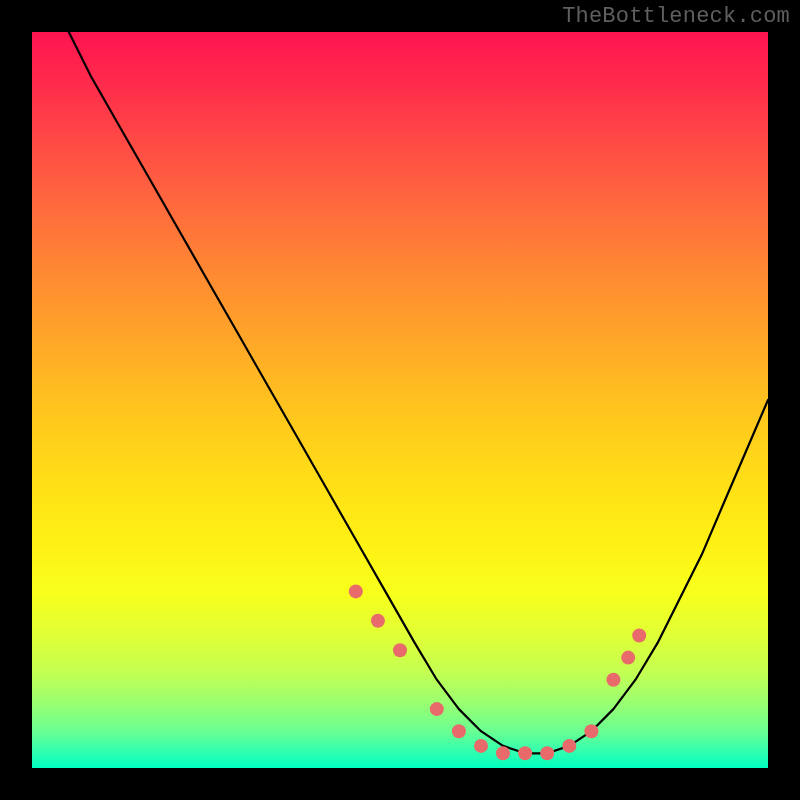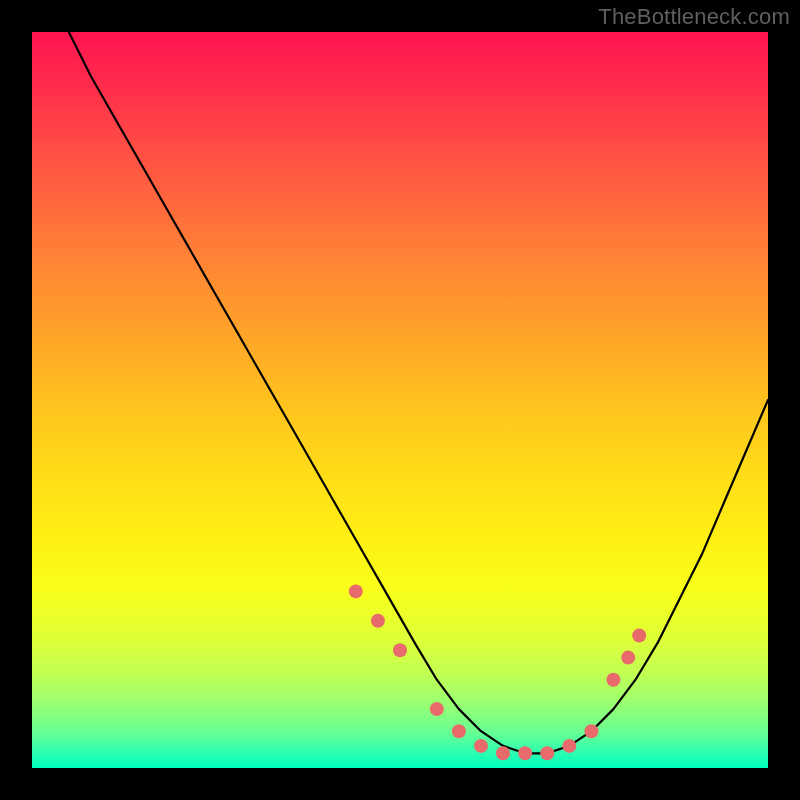--- a/index.html
+++ b/index.html
@@ -20,21 +20,21 @@
     background: #000;
   }
   .attribution {
     position: absolute;
     top: 4px;
     right: 10px;
     color: #5f5f5f;
     font-size: 22px;
     font-weight: 500;
     letter-spacing: 0.2px;
-    font-family: Liberation Sans, sans-serif;
+    font-family: Liberation Mono, monospace;
   }
   .plot-area {
     position: absolute;
     left: 32px;
     top: 32px;
     width: 736px;
     height: 736px;
   }
   .gradient-bg {
     position: absolute;

